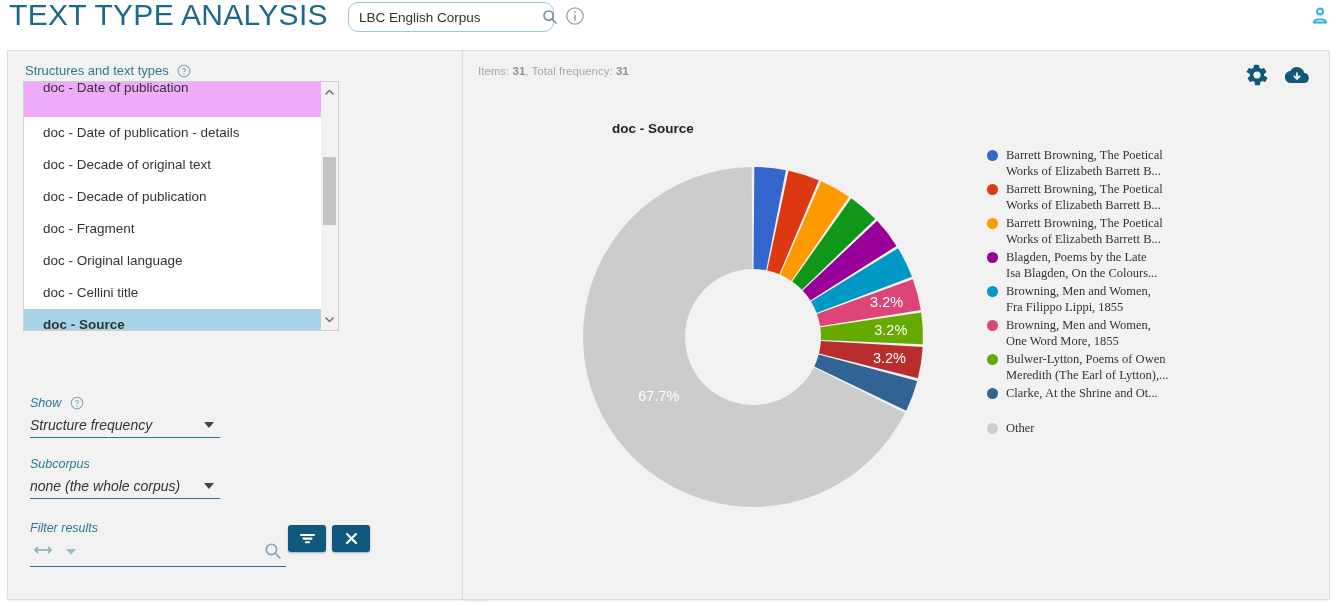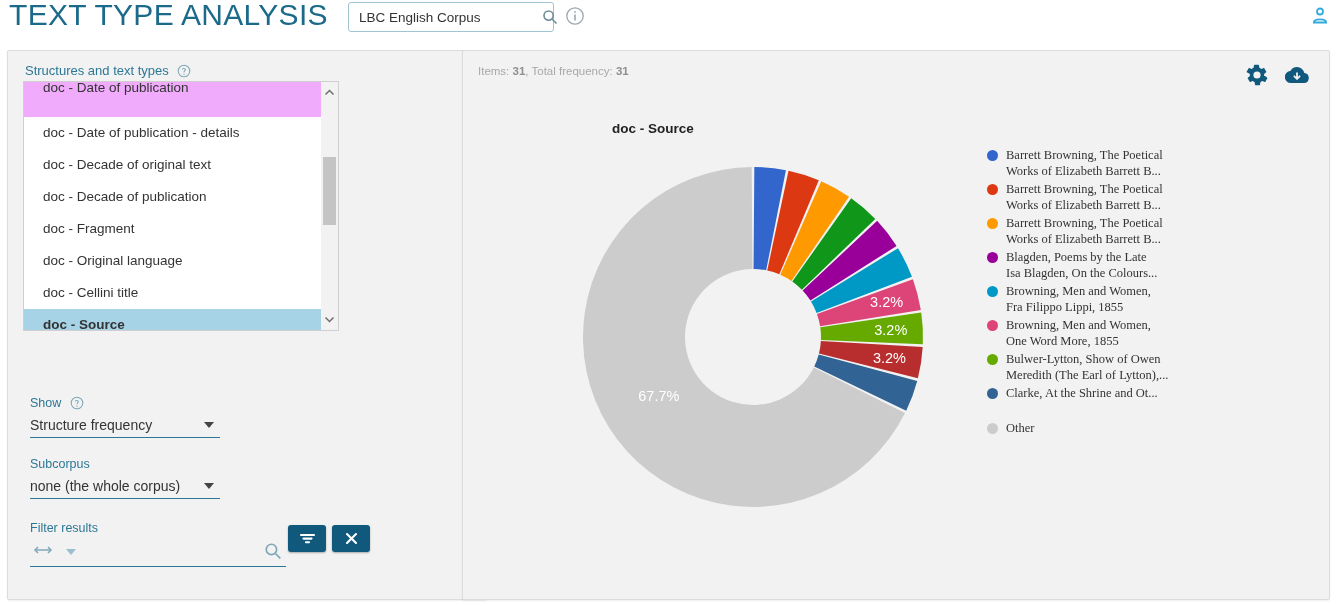--- a/index.html
+++ b/index.html
@@ -14,21 +14,21 @@
 
   
   .header{position:absolute;left:0;top:0;width:1337px;height:44px;background:#fff;}
   .page-title{
     position:absolute;left:9px;top:-2px;
     font-size:30px;letter-spacing:.3px;color:#1b6a8a;font-weight:400;
     white-space:nowrap;
   }
   .corpus-box{
     position:absolute;left:348px;top:2px;width:204px;height:28px;
-    border:1px solid #9fc4d4;border-radius:3px;background:#fff;
+    border:1px solid #9fc4d4;border-radius:10px;background:#fff;
     display:flex;align-items:center;
   }
   .corpus-box input{
     border:0;outline:0;background:transparent;flex:1;
     font-family:"Liberation Sans", sans-serif;font-size:13.5px;color:#333;
     padding:0 6px 0 10px;height:26px;
   }
   .corpus-search{
     width:26px;height:26px;display:flex;align-items:center;justify-content:center;
     color:#6f8c99;
@@ -72,21 +72,21 @@
   .tt-scroll .arrow{
     position:absolute;left:0;width:17px;height:17px;display:flex;
     align-items:center;justify-content:center;color:#6e6e6e;
   }
   .tt-scroll .arrow.up{top:2px;}
   .tt-scroll .arrow.down{bottom:2px;}
   .tt-scroll .thumb{
     position:absolute;left:2px;top:75px;width:13px;height:68px;background:#c4c4c4;
   }
 
-  .field{position:absolute;}
+  .field{position:absolute;font-style:italic;}
   .field .flabel{font-size:12.5px;color:#2d7796;}
   .select-ctl{
     position:relative;margin-top:3px;width:190px;height:24px;
     border-bottom:1.5px solid #2d7796;display:flex;align-items:center;
   }
   .select-ctl .val{font-size:14px;color:#333;white-space:nowrap;text-align:right;}
   .caret{
     position:absolute;right:6px;top:9px;
     width:0;height:0;border-left:5px solid transparent;border-right:5px solid transparent;
     border-top:6px solid #444;
@@ -344,21 +344,21 @@
         <div class="legend-row">
           <span class="legend-dot" style="background: rgb(0, 153, 198);"></span>
           <span class="legend-text"><span>Browning, Men and Women,</span><br><span>Fra Filippo Lippi, 1855</span></span>
         </div>
         <div class="legend-row">
           <span class="legend-dot" style="background: rgb(221, 68, 119);"></span>
           <span class="legend-text"><span>Browning, Men and Women,</span><br><span>One Word More, 1855</span></span>
         </div>
         <div class="legend-row">
           <span class="legend-dot" style="background: rgb(102, 170, 0);"></span>
-          <span class="legend-text"><span>Bulwer-Lytton, Show of Owen</span><br><span>Meredith (The Earl of Lytton),...</span></span>
+          <span class="legend-text"><span>Bulwer-Lytton, Poems of Owen</span><br><span>Meredith (The Earl of Lytton),...</span></span>
         </div>
         <div class="legend-row">
           <span class="legend-dot" style="background: rgb(49, 99, 149);"></span>
           <span class="legend-text"><span>Clarke, At the Shrine and Ot...</span></span>
         </div>
         <div class="legend-row other">
           <span class="legend-dot" style="background: rgb(204, 204, 204);"></span>
           <span class="legend-text"><span>Other</span></span>
         </div>
       </div>

